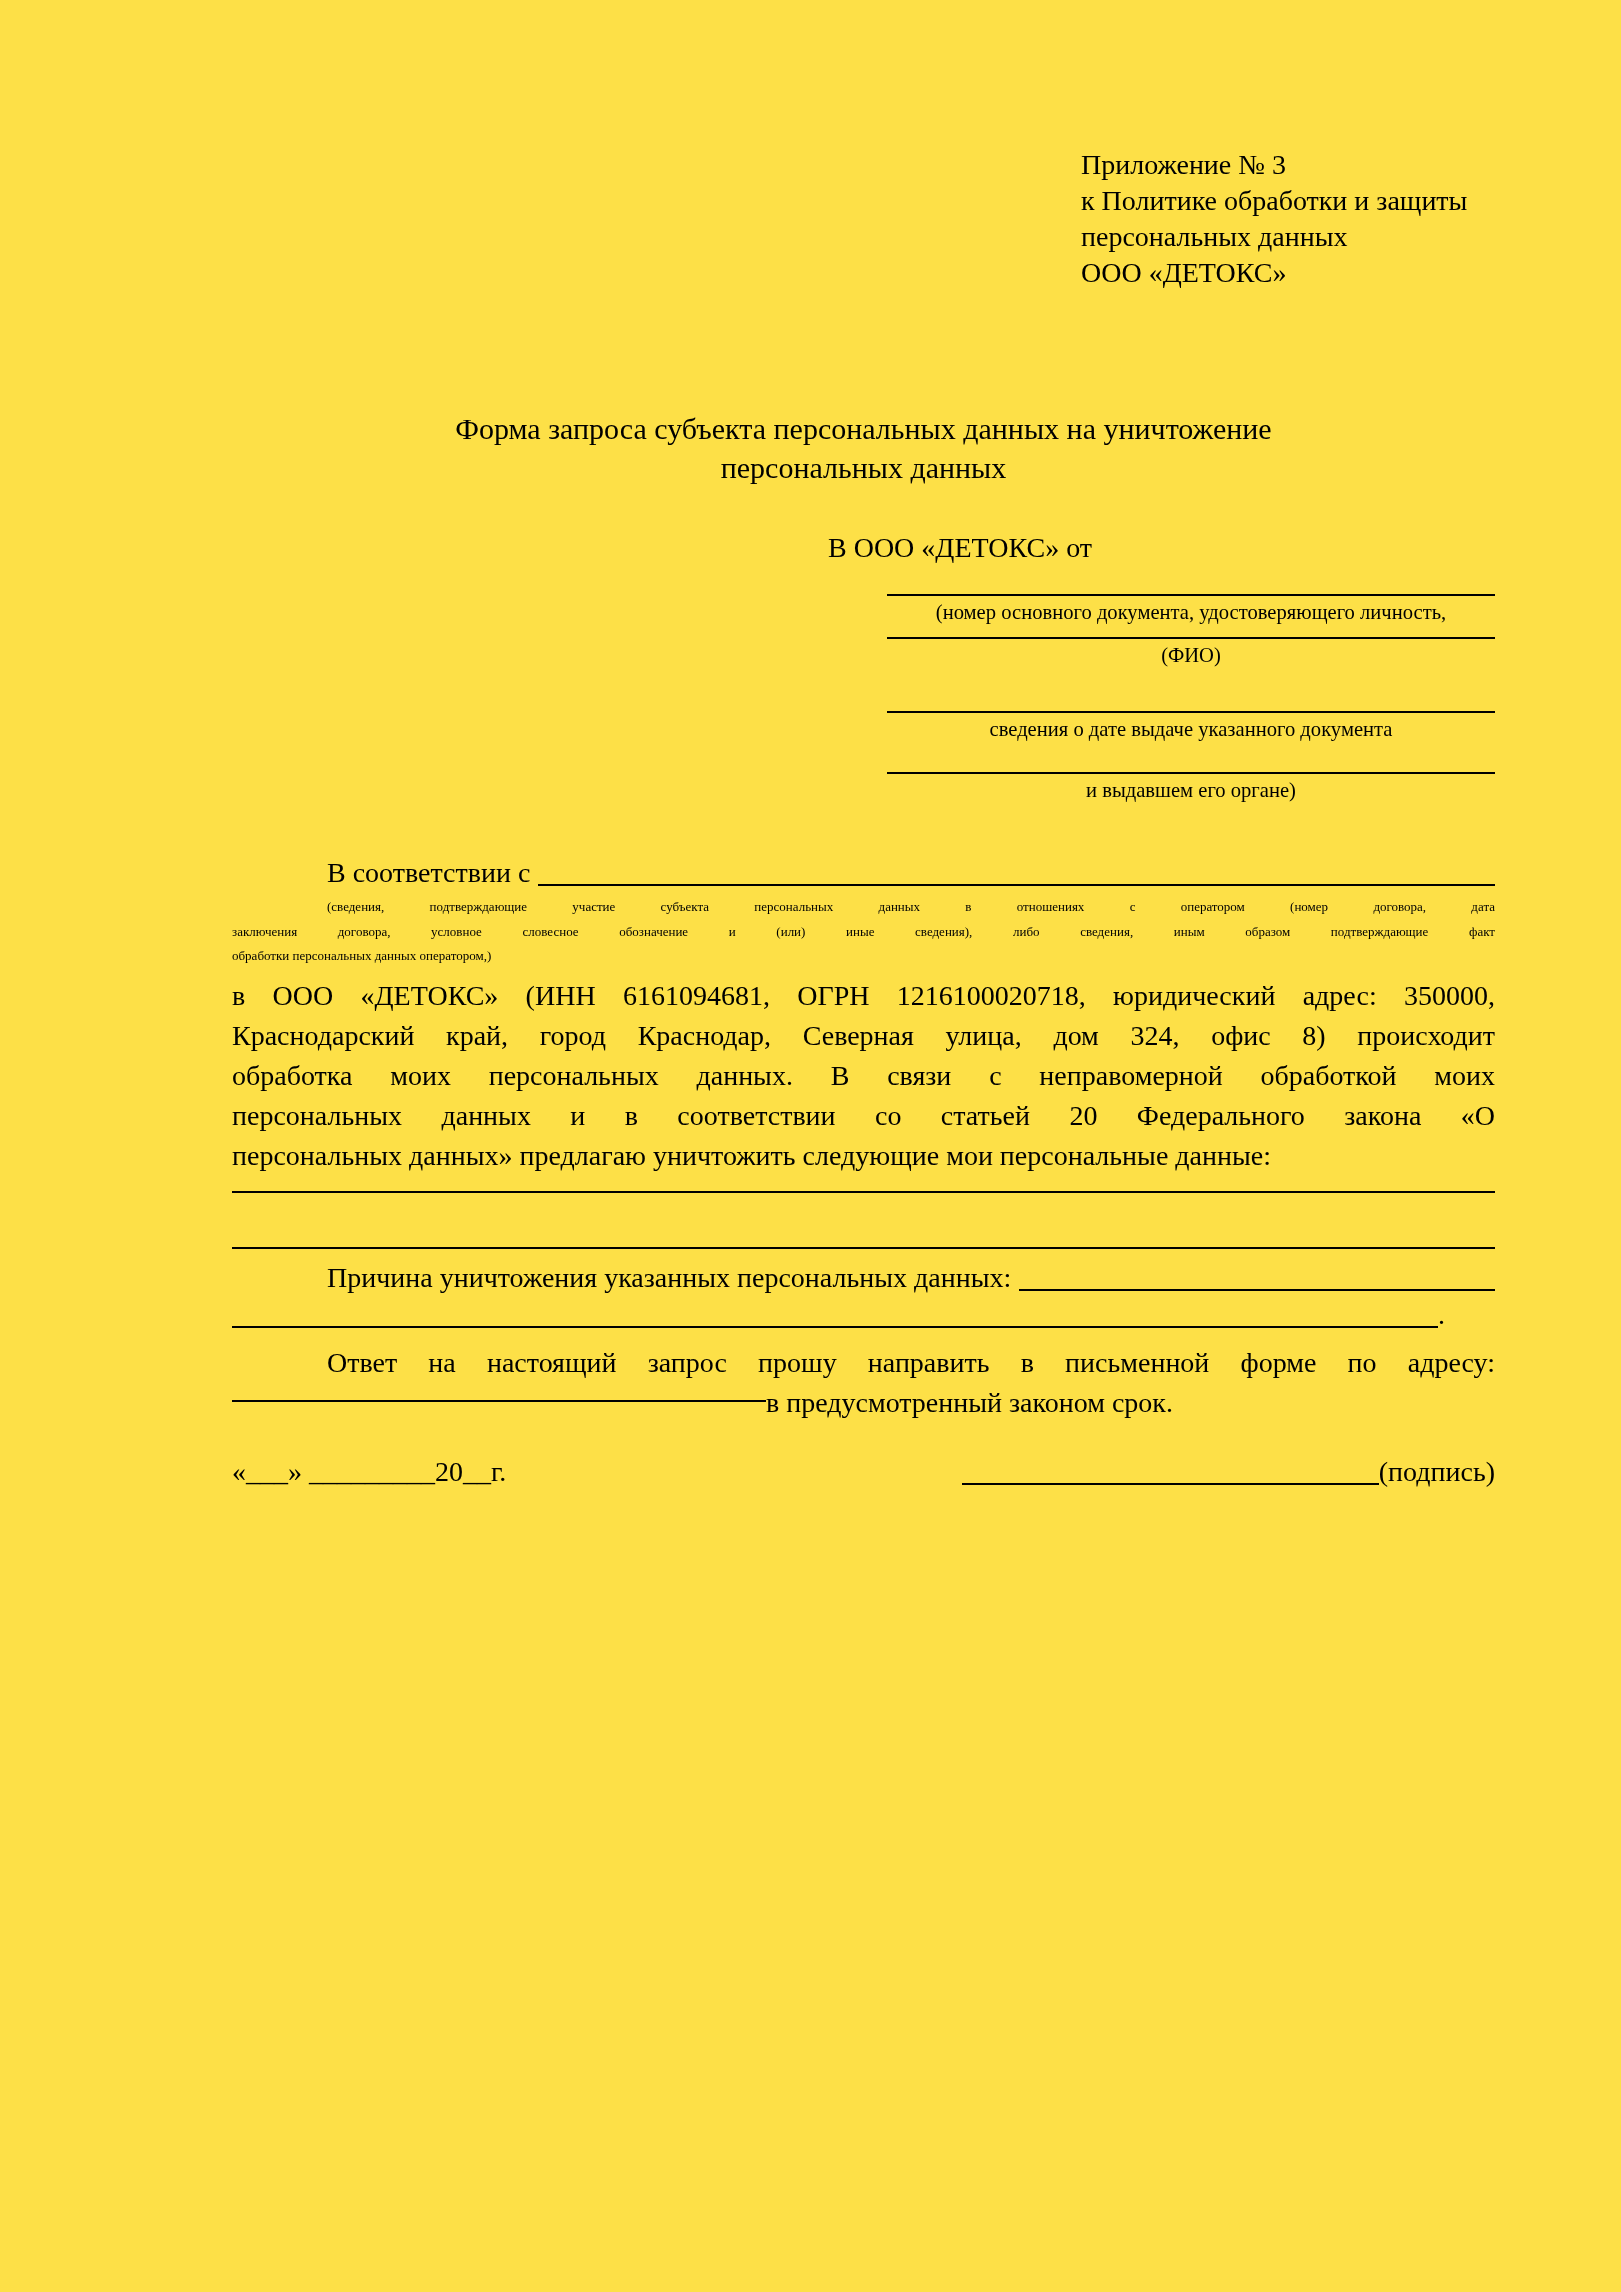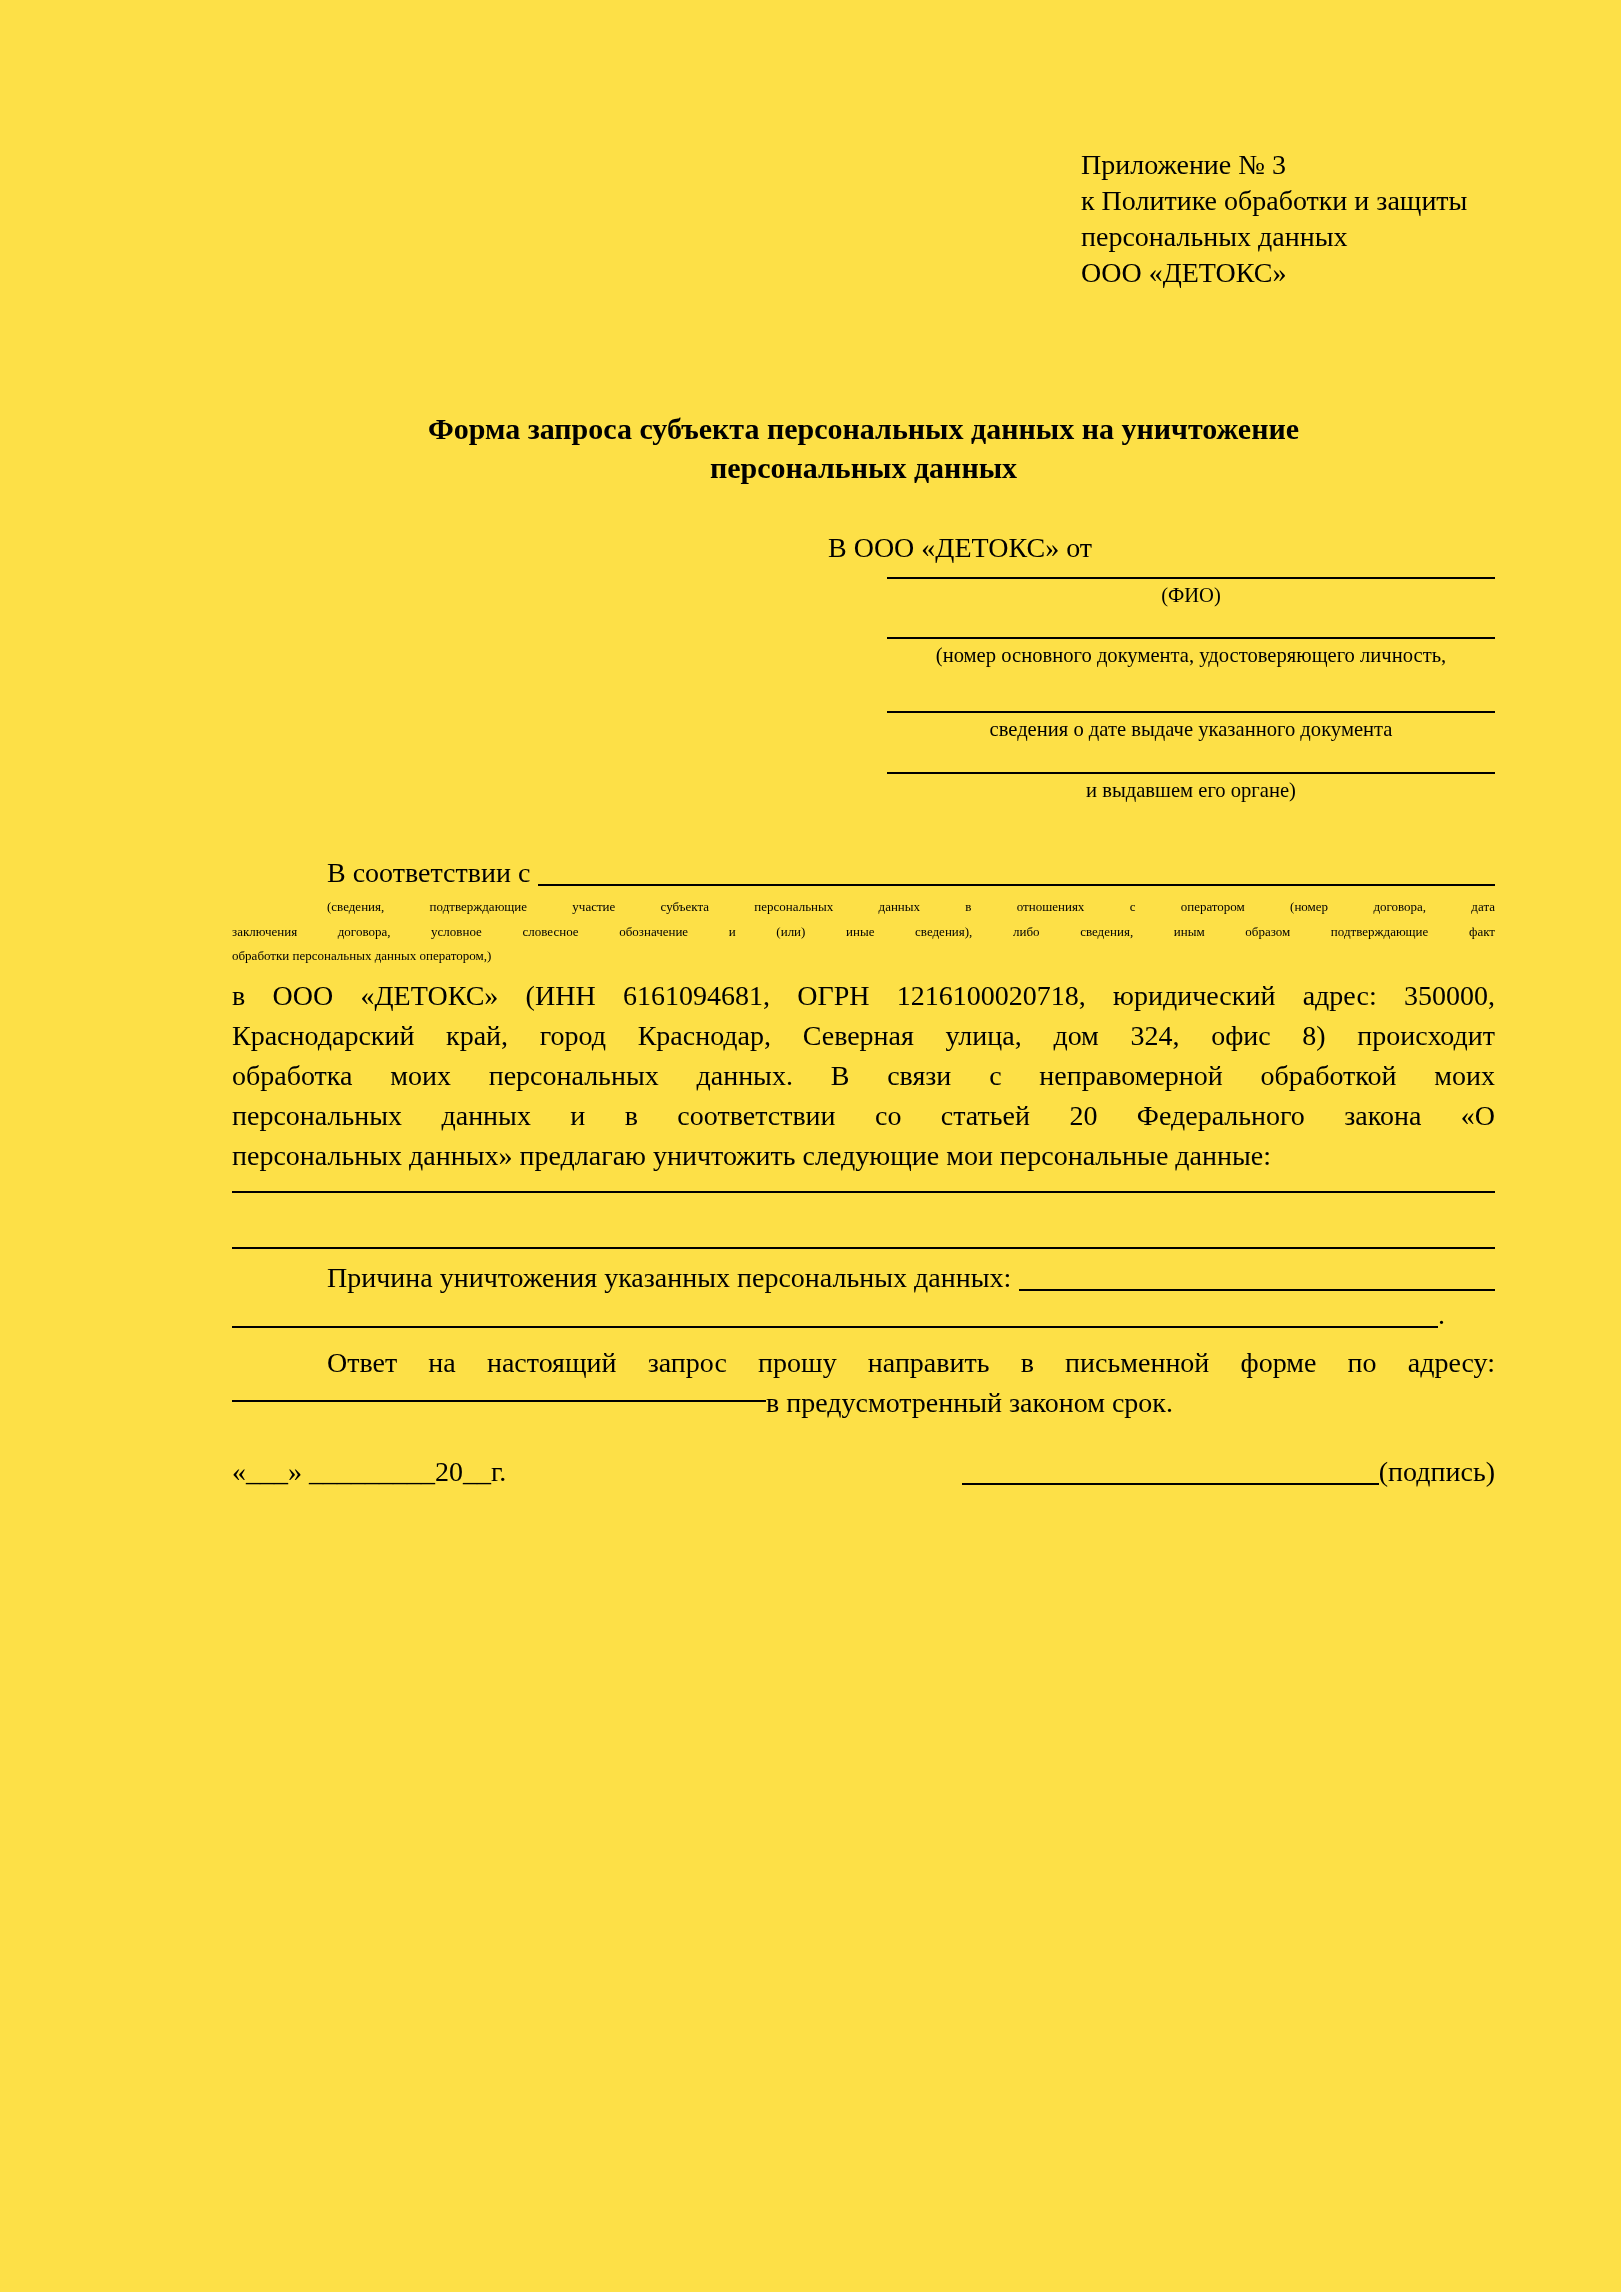--- a/index.html
+++ b/index.html
@@ -13,21 +13,21 @@
     font-family: "Liberation Serif", "DejaVu Serif", serif;
     font-size: 28px;
     padding: 147px 126px 0 232px;
     overflow: hidden;
   }
 
   
   .appendix { margin-left: 849px; line-height: 36px; }
 
   
-  .title { margin-top: 118px; font-size: 30px; font-weight: bold; line-height: 39px; text-align: center; }
+  .title { margin-top: 118px; font-size: 30px; font-weight: normal; line-height: 39px; text-align: center; }
   .title span { display: block; }
 
   
   .addressee { margin-top: 45px; margin-left: 596px; }
 
   
   .fields { margin-left: 655px; width: 608px; }
   .write-line { height: 0; border-bottom: 2.9px solid #000; }
   .field-row.fr1 .write-line { margin-top: 12.7px; }
   .field-row.fr2 .write-line { margin-top: 30px; }
@@ -87,27 +87,27 @@
   </div>
 
   <h1 class="title">
     <span>Форма запроса субъекта персональных данных на уничтожение</span>
     <span>персональных данных</span>
   </h1>
 
   <div class="addressee">В ООО «ДЕТОКС» от</div>
 
   <div class="fields">
+    <div class="field-row fr2">
+      <div class="write-line"></div>
+      <div class="caption">(номер основного документа, удостоверяющего личность,</div>
+    </div>
     <div class="field-row fr1">
       <div class="write-line"></div>
       <div class="caption">(ФИО)</div>
-    </div>
-    <div class="field-row fr2">
-      <div class="write-line"></div>
-      <div class="caption">(номер основного документа, удостоверяющего личность,</div>
     </div>
     <div class="field-row fr3">
       <div class="write-line"></div>
       <div class="caption">сведения о дате выдаче указанного документа</div>
     </div>
     <div class="field-row fr4">
       <div class="write-line"></div>
       <div class="caption">и выдавшем его органе)</div>
     </div>
   </div>

